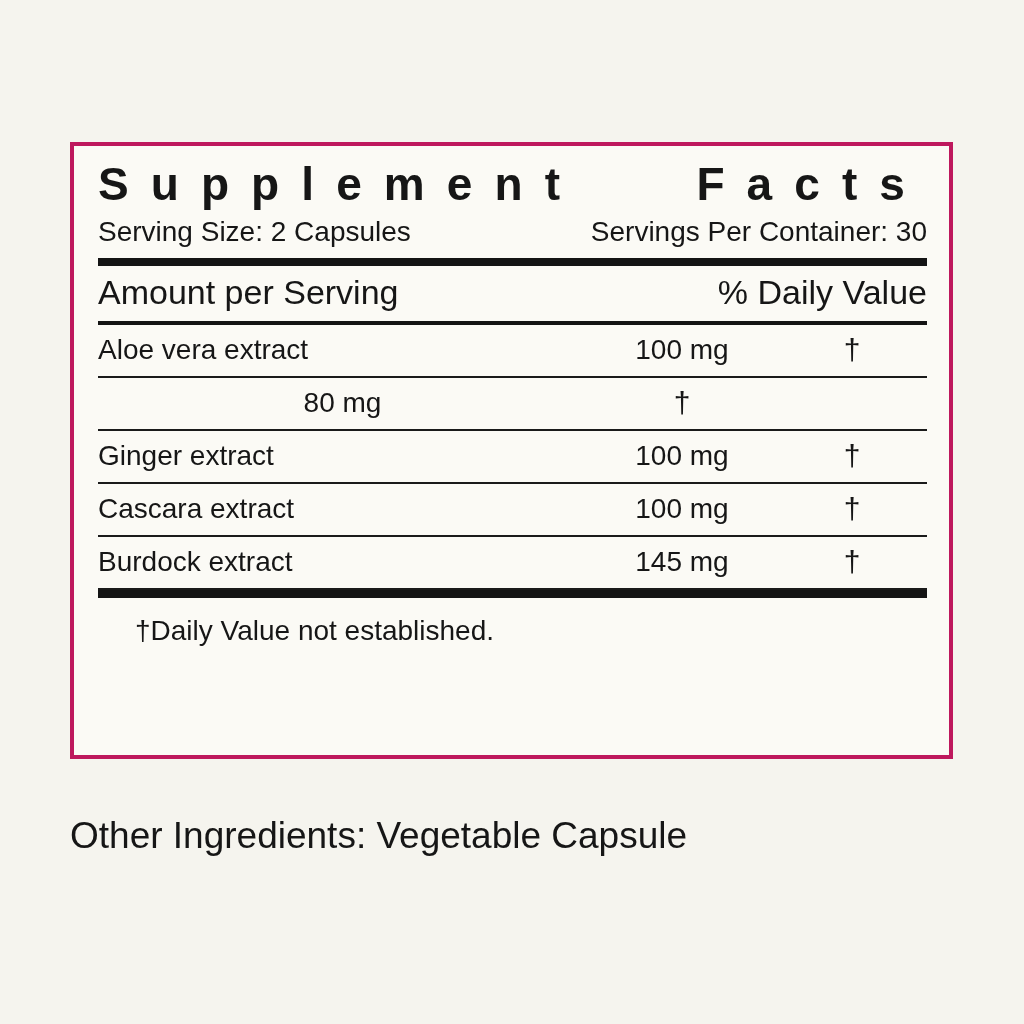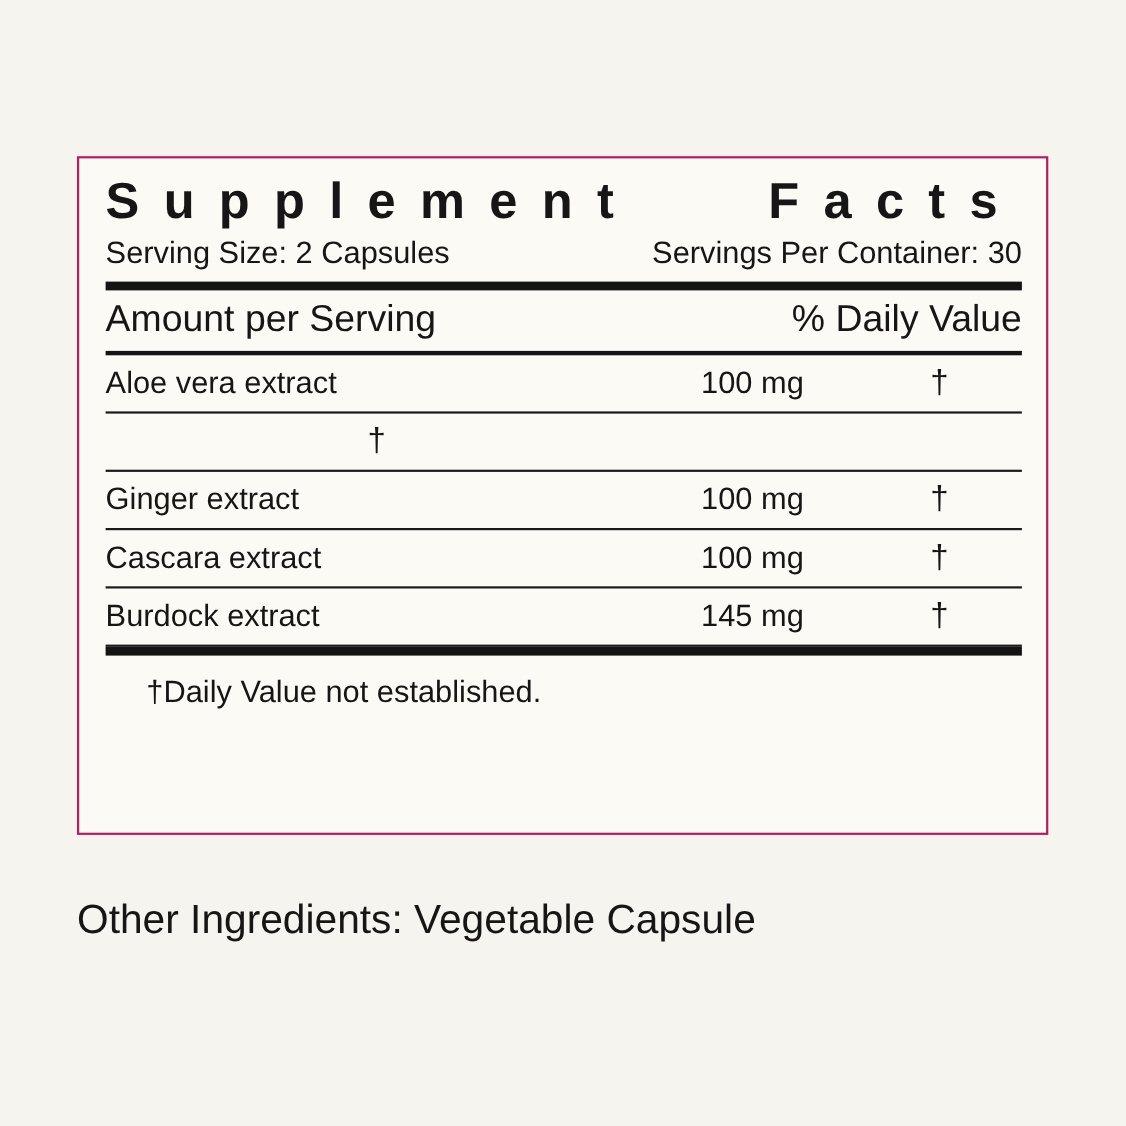--- a/index.html
+++ b/index.html
@@ -8,21 +8,21 @@
     font-family: "Liberation Sans", sans-serif;
     color: #161616;
   }
   body { background: #f5f4ee; position: relative; }
 
   .facts-panel {
     position: absolute;
     left: 70px; top: 142px;
     width: 883px; height: 617px;
     background: #fbfaf5;
-    border: 2px solid #be185d;
+    border: 4px solid #be185d;
     padding: 13px 22px 0 24px;
   }
 
   .facts-title {
     font-size: 46px;
     font-weight: bold;
     letter-spacing: 0.48em;
     line-height: 1.12;
     white-space: nowrap;
     display: flex;
@@ -101,20 +101,21 @@
 
   <div class="bar-medium"></div>
 
   <div class="ingredient-row">
     <span class="name">Aloe vera extract</span>
     <span class="amount">100 mg</span>
     <span class="dv">†</span>
   </div>
 
   <div class="ingredient-row">
+    <span class="amount">80 mg</span>
     <span class="dv">†</span>
   </div>
 
   <div class="ingredient-row">
     <span class="name">Ginger extract</span>
     <span class="amount">100 mg</span>
     <span class="dv">†</span>
   </div>
 
   <div class="ingredient-row">

